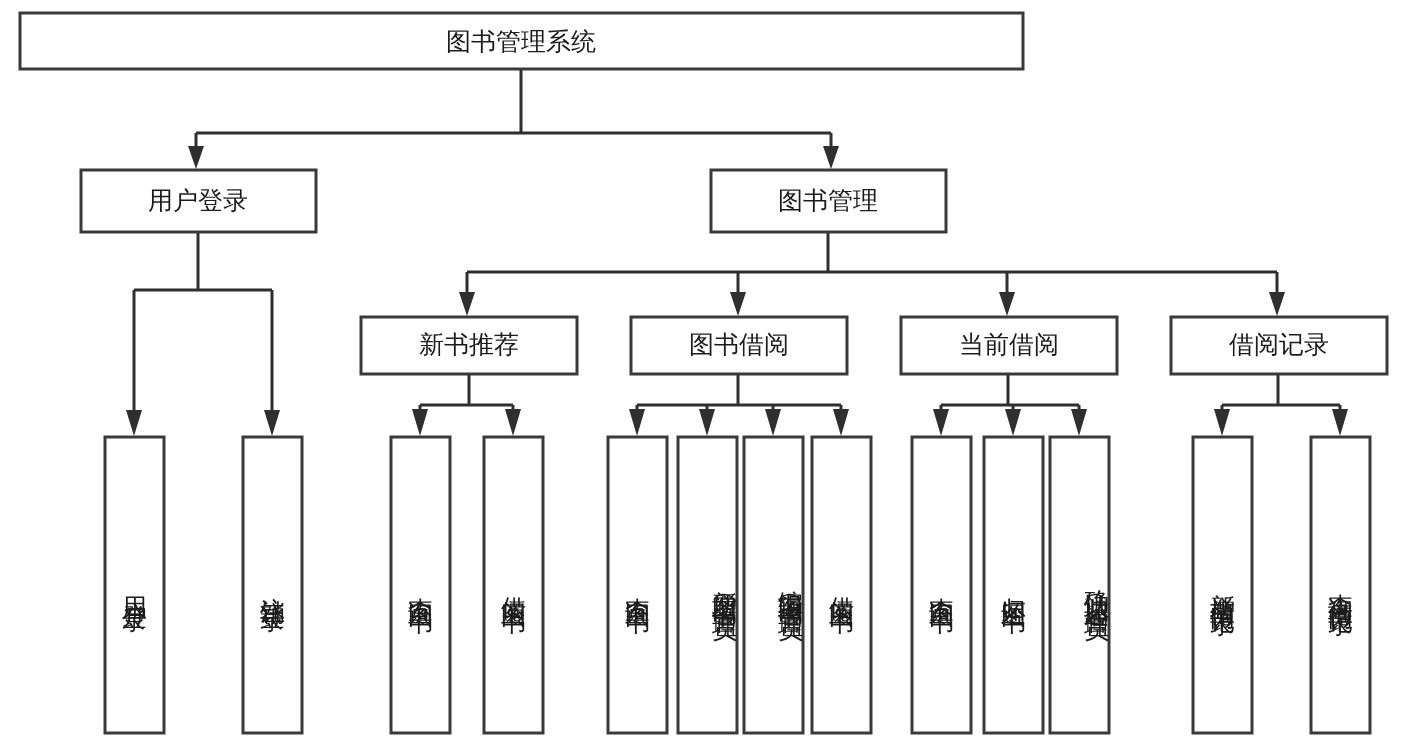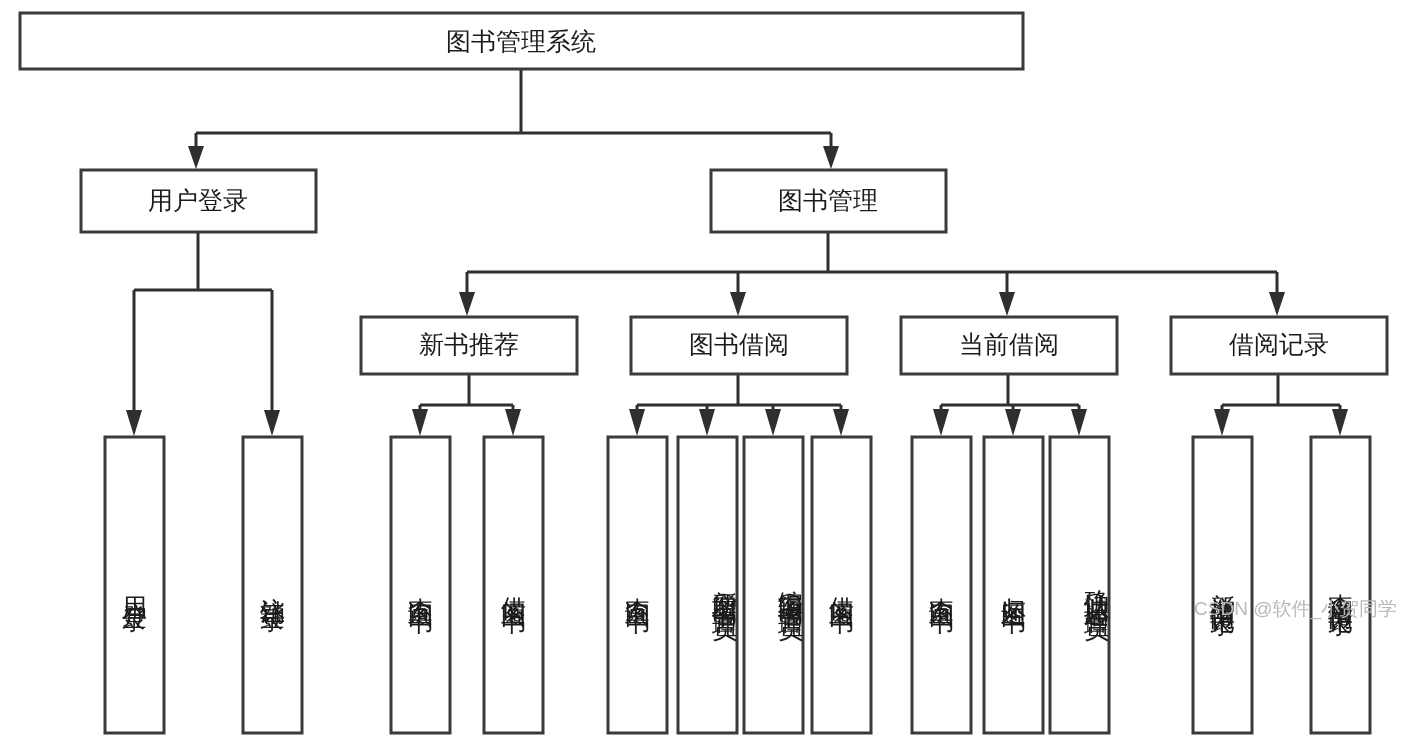--- a/index.html
+++ b/index.html
@@ -233,21 +233,20 @@
       </foreignObject>
     </g>
     <g>
       <rect class="node-rect" x="1311" y="437" width="59" height="296"></rect>
       <foreignObject x="1311" y="437" width="59" height="296">
         <div xmlns="http://www.w3.org/1999/xhtml" class="vcell">查询借阅记录</div>
       </foreignObject>
     </g>
   </svg>
 
-  <div class="watermark">CSDN @软件_小贺同学</div>
 </div>
 
 <style>
   .vcell {
     width: 59px;
     height: 296px;
     display: flex;
     align-items: center;
     justify-content: center;
     writing-mode: vertical-rl;

